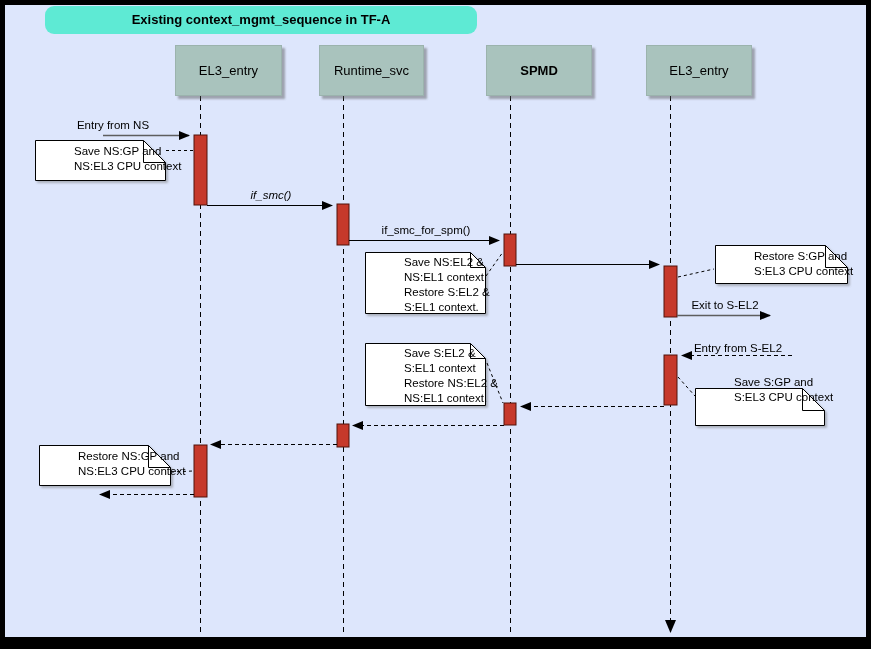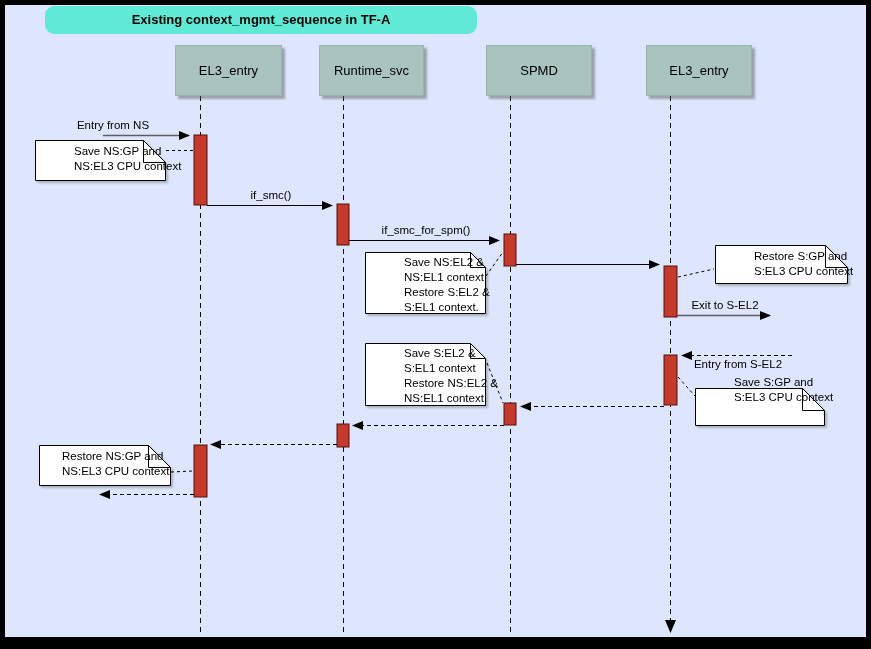--- a/index.html
+++ b/index.html
@@ -102,42 +102,42 @@
   </svg>
 
   <div class="title">Existing context_mgmt_sequence in TF-A</div>
 
   <div class="actor" style="left:147px;width:107px;">
     <span>EL3_entry</span>
   </div>
   <div class="actor" style="left:291px;width:105px;">
     <span>Runtime_svc</span>
   </div>
-  <div class="actor" style="left:458px;width:106px;">
+  <div class="actor" style="left:458px;width:106px;font-weight:bold;">
     <span>SPMD</span>
   </div>
   <div class="actor" style="left:618px;width:106px;">
     <span>EL3_entry</span>
   </div>
 
   <div class="msg-label" style="left:58px;top:119px;width:110px;">Entry from NS</div>
-  <div class="msg-label" style="left:221px;top:189px;width:100px;">if_smc()</div>
+  <div class="msg-label" style="left:221px;top:189px;width:100px;font-style:italic;">if_smc()</div>
   <div class="msg-label" style="left:356px;top:224px;width:140px;">if_smc_for_spm()</div>
   <div class="msg-label" style="left:675px;top:299px;width:100px;">Exit to S-EL2</div>
-  <div class="msg-label" style="left:683px;top:358px;width:110px;">Entry from S-EL2</div>
+  <div class="msg-label" style="left:683px;top:342px;width:110px;">Entry from S-EL2</div>
 
   <div class="note-text" style="left:38px;top:144px;width:126px;">Save NS:GP and
 NS:EL3 CPU context</div>
   <div class="note-text" style="left:368px;top:255px;width:116px;">Save NS:EL2 &amp;
 NS:EL1 context
 Restore S:EL2 &amp;
 S:EL1 context.</div>
   <div class="note-text" style="left:718px;top:249px;width:128px;">Restore S:GP and
 S:EL3 CPU context</div>
   <div class="note-text" style="left:368px;top:346px;width:116px;">Save S:EL2 &amp;
 S:EL1 context
 Restore NS:EL2 &amp;
 NS:EL1 context.</div>
   <div class="note-text" style="left:698px;top:375px;width:125px;">Save S:GP and
 S:EL3 CPU context</div>
-  <div class="note-text" style="left:26px;top:449px;width:127px;">Restore NS:GP and
+  <div class="note-text" style="left:42px;top:449px;width:127px;">Restore NS:GP and
 NS:EL3 CPU context</div>
 </div>
 
 </body></html>

